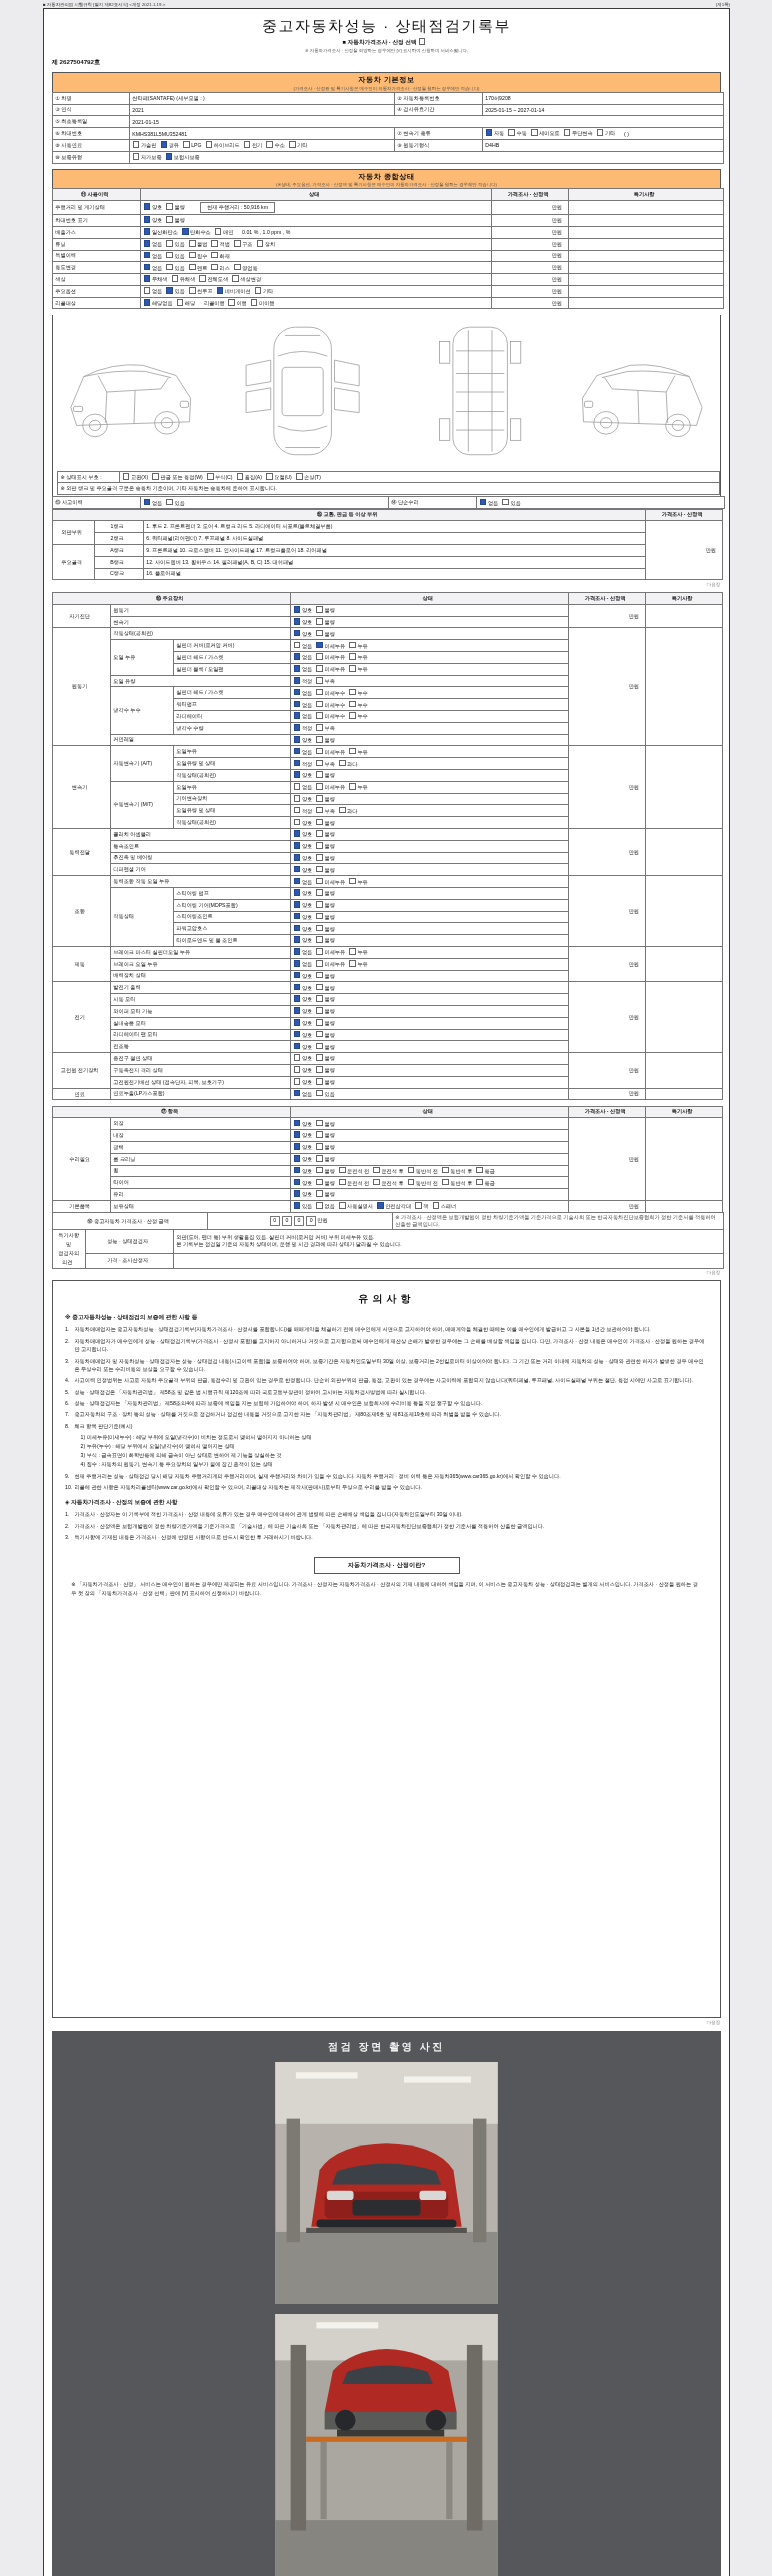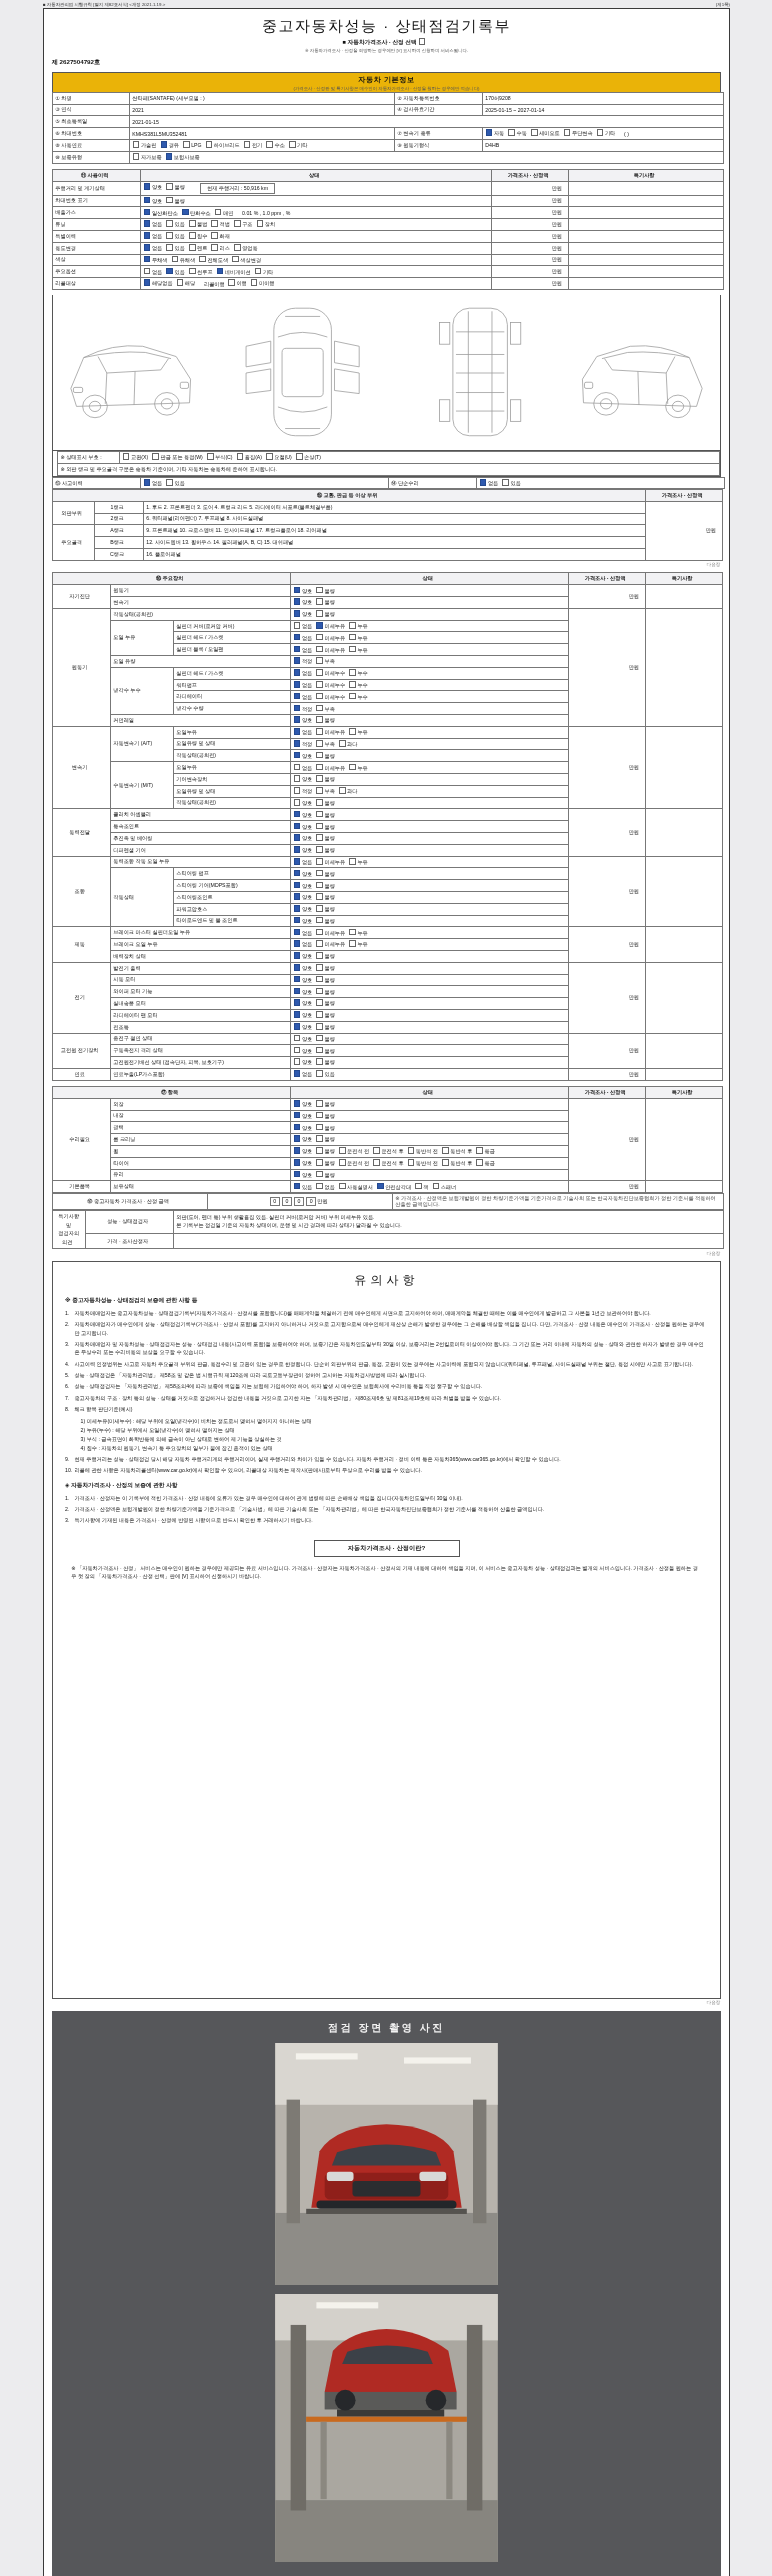--- a/index.html
+++ b/index.html
@@ -7,21 +7,21 @@
   .canvas{width:773px;margin:0 auto;position:relative;}
   .topbar{width:687px;margin:0 auto;padding-top:1.5px;display:flex;justify-content:space-between;font-size:4.4px;color:#333;}
   .sheet{width:687px;margin:1px auto 0;background:#fff;border:0.5px solid #3a3a3a;padding:4.1px 7.7px 7.2px;box-sizing:border-box;}
   
   .h-title{font-size:15px;font-weight:normal;text-align:center;letter-spacing:1.5px;margin:4.1px 0 2.6px;}
   .h-select{text-align:center;font-size:5.7px;font-weight:bold;}
   .h-selnote{text-align:center;font-size:4.4px;color:#555;margin-top:1px;}
   .docno{font-size:6.2px;font-weight:bold;margin:4.6px 0 1.5px;}
   
   .secwrap{margin-top:5.2px;}
-  .secbar{border:0.5px solid #555;border-bottom:none;text-align:center;padding:2.1px 0 1px;background:#eab308;}
+  .secbar{border:0.5px solid #555;border-bottom:none;text-align:center;padding:2.1px 0 1px;background:#fdba74;}
   .secbar .st{font-size:7.2px;font-weight:bold;letter-spacing:0.5px;display:block;}
   .secbar .sn{font-size:4.4px;color:#555;display:block;margin-top:0.5px;}
   
   table.frm{border-collapse:collapse;width:100%;table-layout:fixed;background:#fff;}
   table.frm td{border:0.5px solid #777;font-size:5.2px;padding:1px 2.6px;height:8.8px;vertical-align:middle;word-break:keep-all;}
   td.hd{background:#f2f2f4;text-align:center;font-weight:bold;}
   td.lb{padding-left:3.6px;}
   td.lb2{padding-left:3.6px;}
   td.vg{text-align:center;word-break:break-all;line-height:1.7;padding:1px;}
   td.pr{text-align:right;padding-right:3.6px;color:#222;}
@@ -39,21 +39,21 @@
   .bx.on{background:#2e59ae;border-color:#24498f;}
   .cl{font-size:5.2px;}
   
   .diag{border:0.5px solid #555;border-top:none;display:flex;align-items:center;justify-content:space-around;padding:4.1px 2.1px;height:156px;box-sizing:border-box;background:#fff;}
   .diag svg{flex:0 0 auto;}
   .legendbox{border:0.5px solid #555;border-top:none;padding:0.5px 4.1px;background:#fff;}
   .stack{margin-top:-0.5px;}
   .nextp{text-align:right;font-size:4.6px;color:#888;margin:1.5px 1px 2.1px 0;}
   
   .notice{border:0.5px solid #555;margin-top:5.2px;padding:8.2px 12.4px 11.3px;min-height:738px;box-sizing:border-box;background:#fff;}
-  .ntitle{text-align:center;font-weight:normal;font-size:12px;letter-spacing:4.1px;margin:2.1px 0 8.2px;}
+  .ntitle{text-align:center;font-weight:bold;font-size:10px;letter-spacing:4.1px;margin:2.1px 0 8.2px;}
   .nsubh{font-weight:bold;font-size:5.7px;margin:7.2px 0 3.6px;}
   .nitem{font-size:5.2px;line-height:1.6;margin:3.1px 0;display:flex;}
   .nnum{min-width:9.3px;flex:0 0 auto;}
   .nsub{font-size:5.2px;line-height:1.55;margin:1px 0 1px 15.5px;}
   .qtitle{display:block;width:144px;margin:15.5px auto 6.2px;border:0.5px solid #555;text-align:center;font-weight:bold;font-size:6.2px;padding:3.1px 0;}
   .qtext{font-size:5.2px;line-height:1.65;margin:0 6.2px;}
   
   .photos{background:#56575a;margin-top:6.2px;padding:9.3px 0 14.4px;text-align:center;}
   .ptitle{color:#f2f2f2;font-weight:bold;font-size:10px;letter-spacing:2.6px;margin-bottom:8.2px;}
   svg.photo{display:block;margin:0 auto 9.3px;}
@@ -121,20 +121,24 @@
             </tr>
             <tr>
               <td class="lb"><span class="ct">⑩ 보증유형</span></td>
               <td colspan="3" class=""><span class="cb"><span class="bx"></span><span class="cl">자가보증</span></span><span class="cb"><span class="bx on"></span><span class="cl">보험사보증</span></span></td>
             </tr>
           </tbody>
         </table>
     </div>
 
     <div class="secwrap">
+      <div class="secbar">
+        <span class="st">자동차 종합상태</span>
+        <span class="sn">(※상태, 주요옵션, 가격조사 · 산정액 및 특기사항은 매수인이 자동차가격조사 · 산정을 원하는 경우에만 적습니다)</span>
+      </div>
       <table class="frm">
         <colgroup>
             <col style="width:88px">
             <col style="width:351px">
             <col style="width:77px">
             <col style="width:155px">
           </colgroup>
       <tbody>
             <tr>
               <td class="hd"><span class="ct">⑪ 사용이력</span></td>

